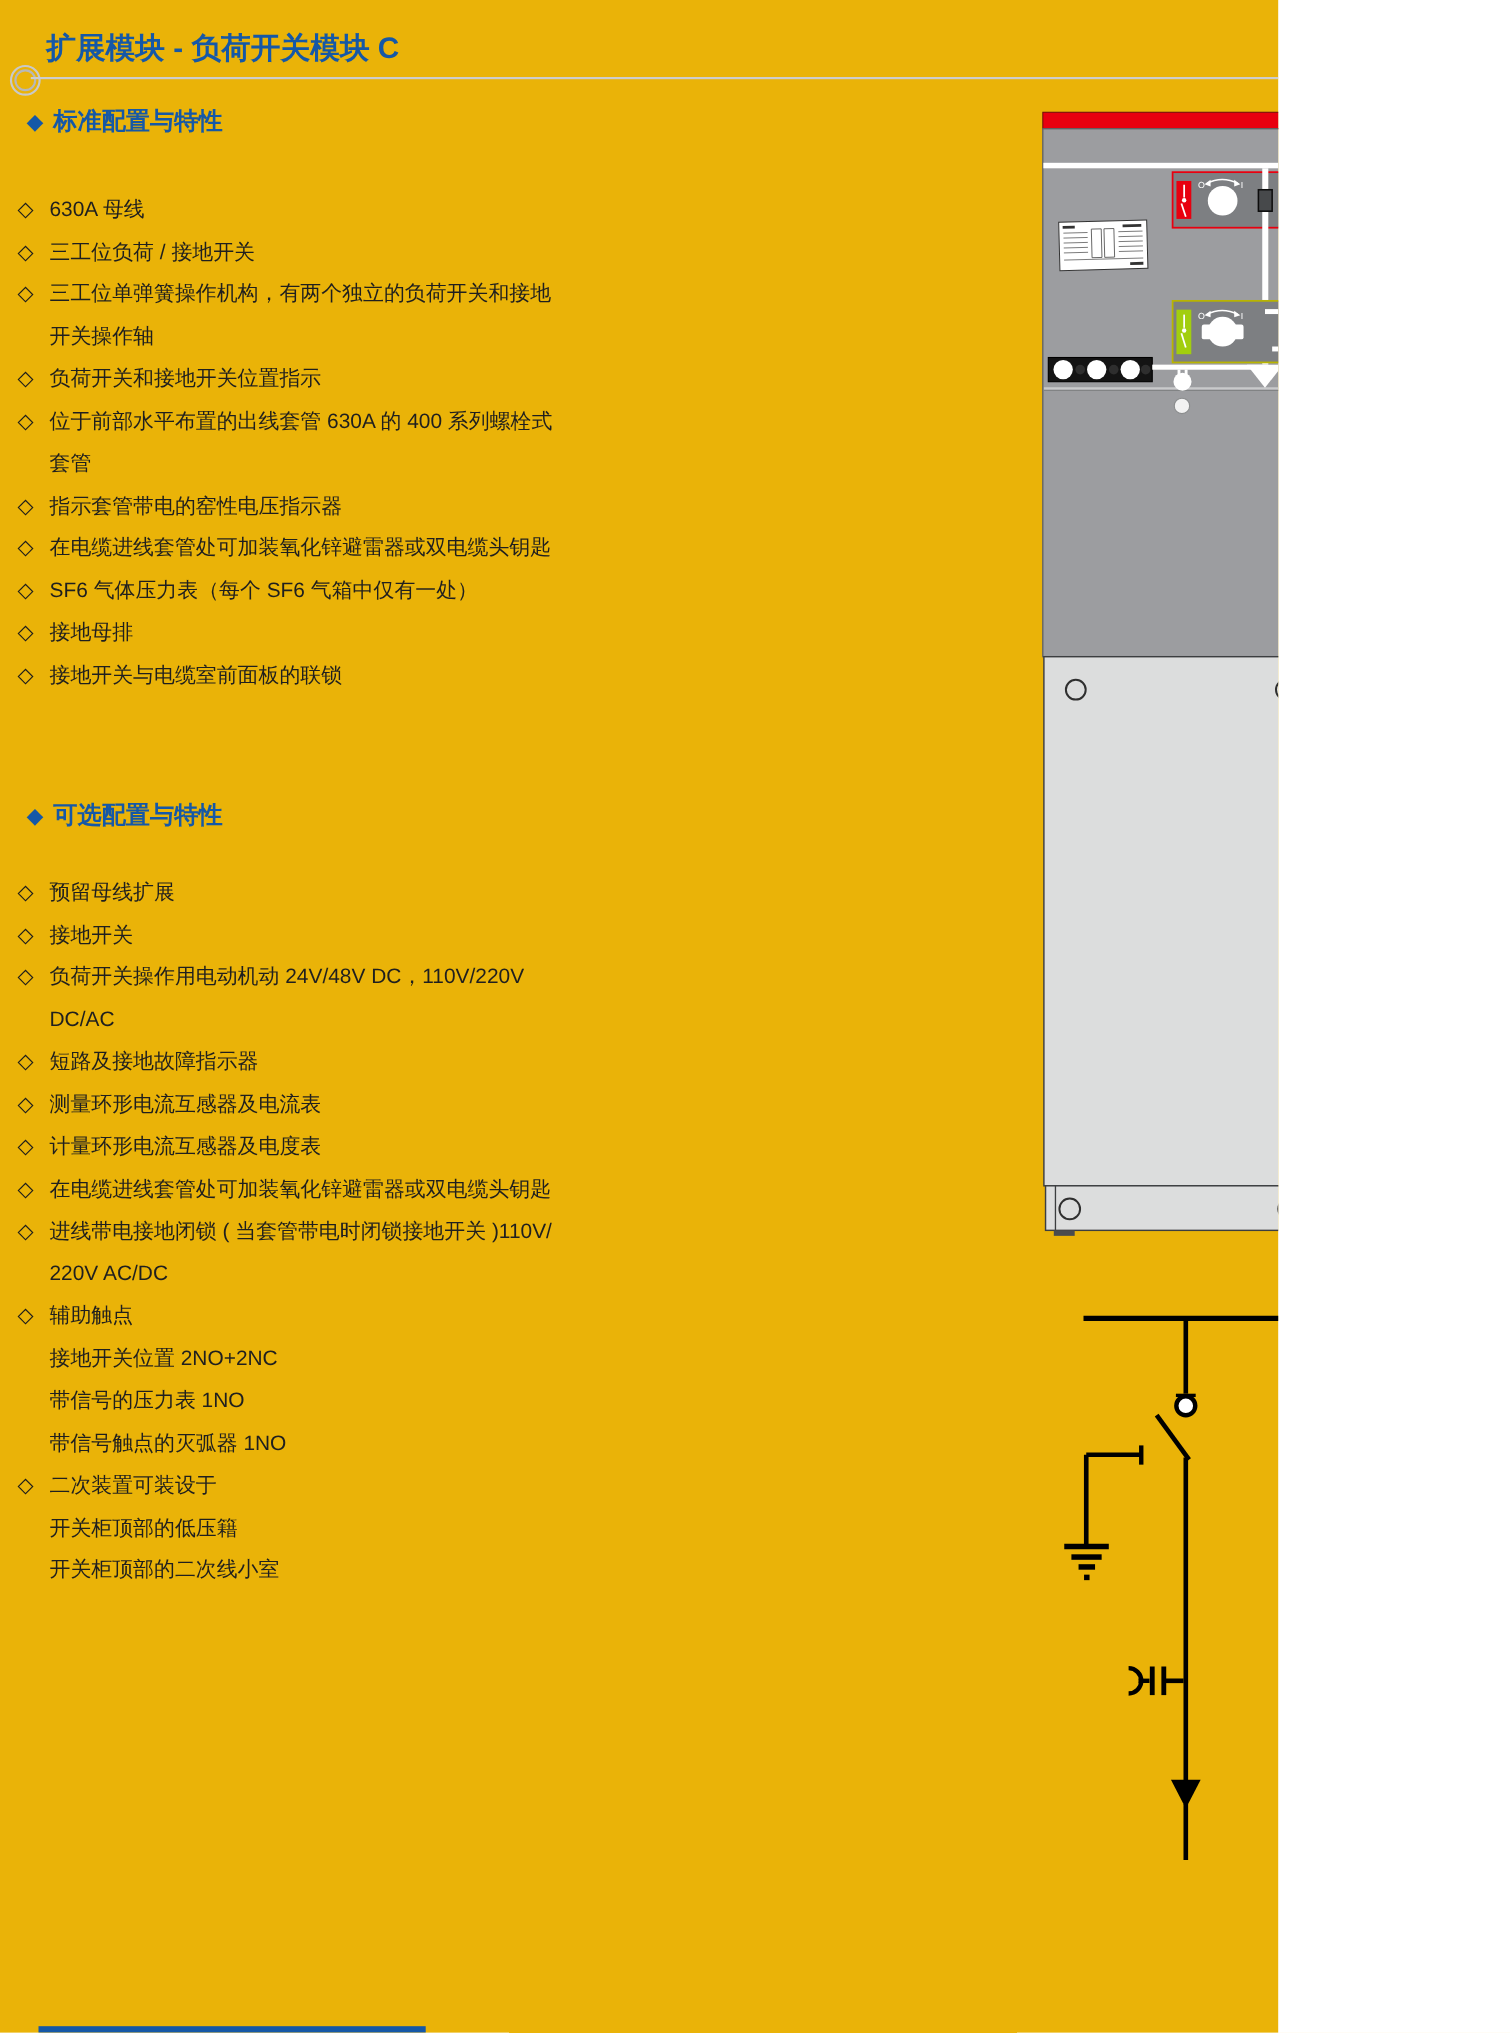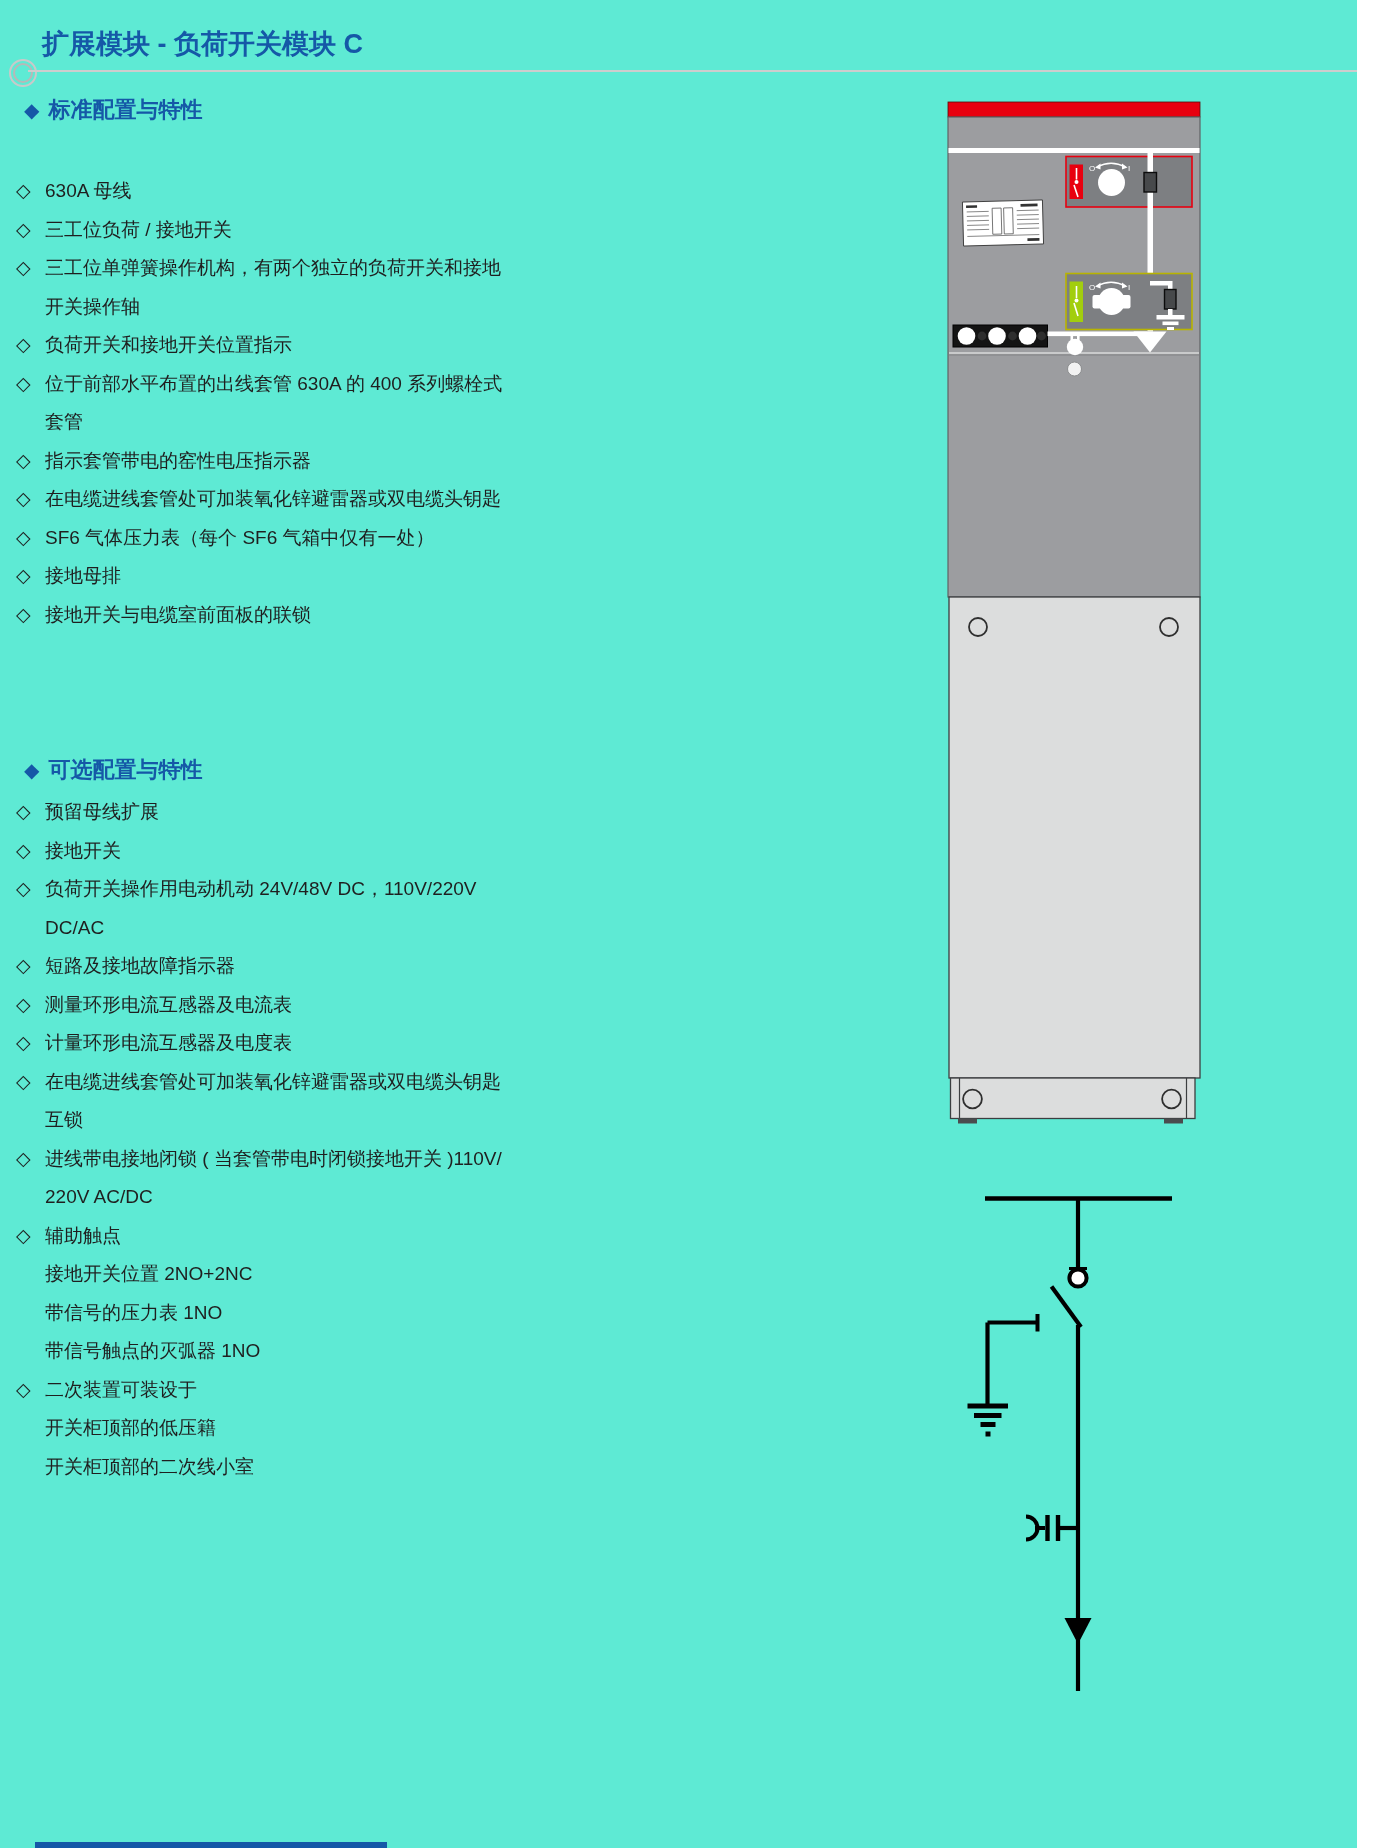--- a/index.html
+++ b/index.html
@@ -1,26 +1,26 @@
 <!DOCTYPE html>
 <html style="--accent_blue: #1558a7; --text_dark: #1f1f1f; --rule_gray: #cdcdcd; --cabinet_red: #e8000f; --panel_gray: #9c9da0; --box_gray: #7d7f82; --door_gray: #dcdddd; --strip_black: #141414; --yellow_outline: #b8b400; --green_stripe: #a2ce0e; --connector_dark: #47494b;"><head>
 <meta charset="utf-8">
 <style>
   html,body{margin:0;padding:0;background:#ffffff;}
-  .page{position:relative;width:1357px;height:1848px;background:#5eead4;overflow:hidden;
+  .page{position:relative;width:1162px;height:1848px;background:#eab308;overflow:hidden;
         font-family:"Liberation Sans","DejaVu Sans",sans-serif;color:var(--text_dark);}
   .title{position:absolute;left:42px;top:26px;font-size:27px;font-weight:700;color:var(--accent_blue);white-space:nowrap;}
   .ring{position:absolute;left:13px;top:63px;width:16px;height:16px;border:2px solid #b8b8b8;border-radius:50%;
         outline:2px solid #c9c9c9;outline-offset:2px;}
   .rule{position:absolute;left:28px;top:70px;right:0;height:2px;background:var(--rule_gray);}
   .sec-head{position:absolute;left:24px;height:36px;line-height:36px;font-size:22px;font-weight:700;
             color:var(--accent_blue);white-space:nowrap;}
   .sec-head .fdm{font-size:20px;margin-right:9px;}
   .sec-head.h1{top:92px;}
-  .sec-head.h2{top:723px;margin-top:29px;}
+  .sec-head.h2{top:723px;}
   .list{position:absolute;left:16px;}
   .list.l1{top:172px;}
   .list.l2{top:793px;}
   .fl{position:relative;height:38.5px;line-height:38.5px;padding-left:29px;font-size:19px;white-space:nowrap;color:var(--text_dark);}
   .fl .dm{position:absolute;left:0;top:0;font-size:19px;color:#1c1c1c;}
   .figure-svg{position:absolute;left:930px;top:95px;}
   .footer-bar{position:absolute;left:35px;top:1842px;width:352px;height:6px;background:var(--accent_blue);}
   
   .c-red{fill:var(--cabinet_red);}
   .c-panel{fill:var(--panel_gray);}
@@ -67,21 +67,20 @@
   </div>
   <div class="list l2">
       <div class="fl"><span class="dm">◇</span><span>预留母线扩展</span></div>
       <div class="fl"><span class="dm">◇</span><span>接地开关</span></div>
       <div class="fl"><span class="dm">◇</span><span>负荷开关操作用电动机动 24V/48V DC，110V/220V</span></div>
       <div class="fl"><span>DC/AC</span></div>
       <div class="fl"><span class="dm">◇</span><span>短路及接地故障指示器</span></div>
       <div class="fl"><span class="dm">◇</span><span>测量环形电流互感器及电流表</span></div>
       <div class="fl"><span class="dm">◇</span><span>计量环形电流互感器及电度表</span></div>
       <div class="fl"><span class="dm">◇</span><span>在电缆进线套管处可加装氧化锌避雷器或双电缆头钥匙</span></div>
-      <div class="fl"><span>互锁</span></div>
       <div class="fl"><span class="dm">◇</span><span>进线带电接地闭锁 ( 当套管带电时闭锁接地开关 )110V/</span></div>
       <div class="fl"><span>220V AC/DC</span></div>
       <div class="fl"><span class="dm">◇</span><span>辅助触点</span></div>
       <div class="fl"><span>接地开关位置 2NO+2NC</span></div>
       <div class="fl"><span>带信号的压力表 1NO</span></div>
       <div class="fl"><span>带信号触点的灭弧器 1NO</span></div>
       <div class="fl"><span class="dm">◇</span><span>二次装置可装设于</span></div>
       <div class="fl"><span>开关柜顶部的低压籍</span></div>
       <div class="fl"><span>开关柜顶部的二次线小室</span></div>
     </div>

